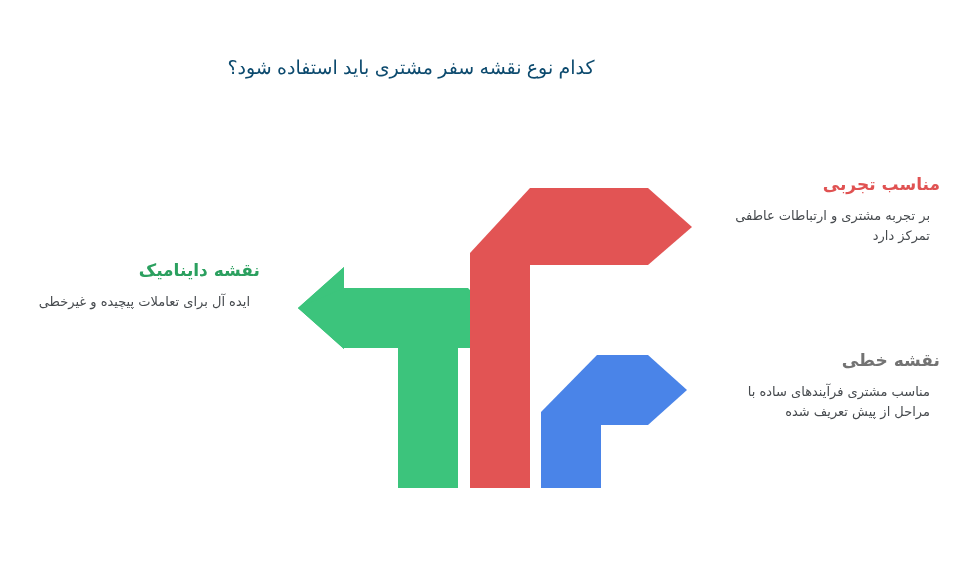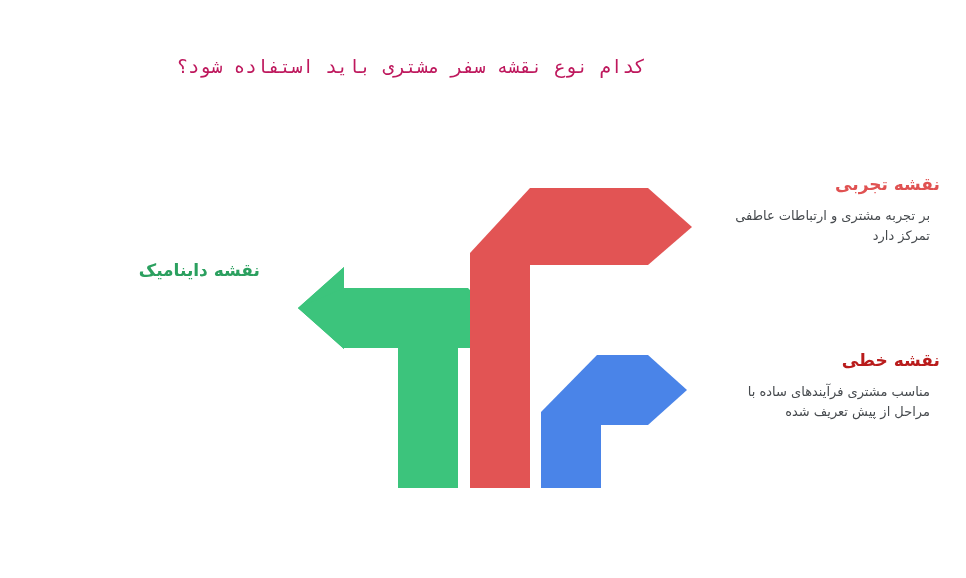--- a/index.html
+++ b/index.html
@@ -25,22 +25,22 @@
   }
 
   .slide-title {
     position: absolute;
     left: 0;
     top: 54px;
     width: 822px;
     text-align: center;
     font-size: 19px;
     line-height: 28px;
-    color: #be185d;
-    font-family: Liberation Mono, monospace;
+    color: #0c4a6e;
+    font-family: Liberation Sans, sans-serif;
     white-space: nowrap;
     direction: rtl;
   }
 
   .callout {
     position: absolute;
     direction: rtl;
   }
   .callout-title {
     font-size: 17px;
@@ -104,24 +104,25 @@
   <g>
     <polygon fill="#4a84e8" points="541,412 597,355 648,355 648,425 541,425"></polygon>
     <polygon fill="#4a84e8" points="648,355 687,390 648,425"></polygon>
     <polygon fill="#4a84e8" points="541,418 601,418 601,488 541,488"></polygon>
   </g>
 </svg>
 
 <div class="slide-title">کدام نوع نقشه سفر مشتری باید استفاده شود؟</div>
 
 <div class="callout" id="callout-experiential">
-  <div class="callout-title" style="color: rgb(224, 82, 82);">نقشه تجربی</div>
+  <div class="callout-title" style="color: rgb(224, 82, 82);">مناسب تجربی</div>
   <div class="callout-desc">بر تجربه مشتری و ارتباطات عاطفی تمرکز دارد</div>
 </div>
 
 <div class="callout" id="callout-dynamic">
   <div class="callout-title" style="color: rgb(43, 160, 95);">نقشه داینامیک</div>
+  <div class="callout-desc">ایده آل برای تعاملات پیچیده و غیرخطی</div>
 </div>
 
 <div class="callout" id="callout-linear">
-  <div class="callout-title" style="color: #b91c1c;">نقشه خطی</div>
+  <div class="callout-title" style="color: #737373;">نقشه خطی</div>
   <div class="callout-desc">مناسب مشتری فرآیندهای ساده با مراحل از پیش تعریف شده</div>
 </div>
 
 </body></html>

